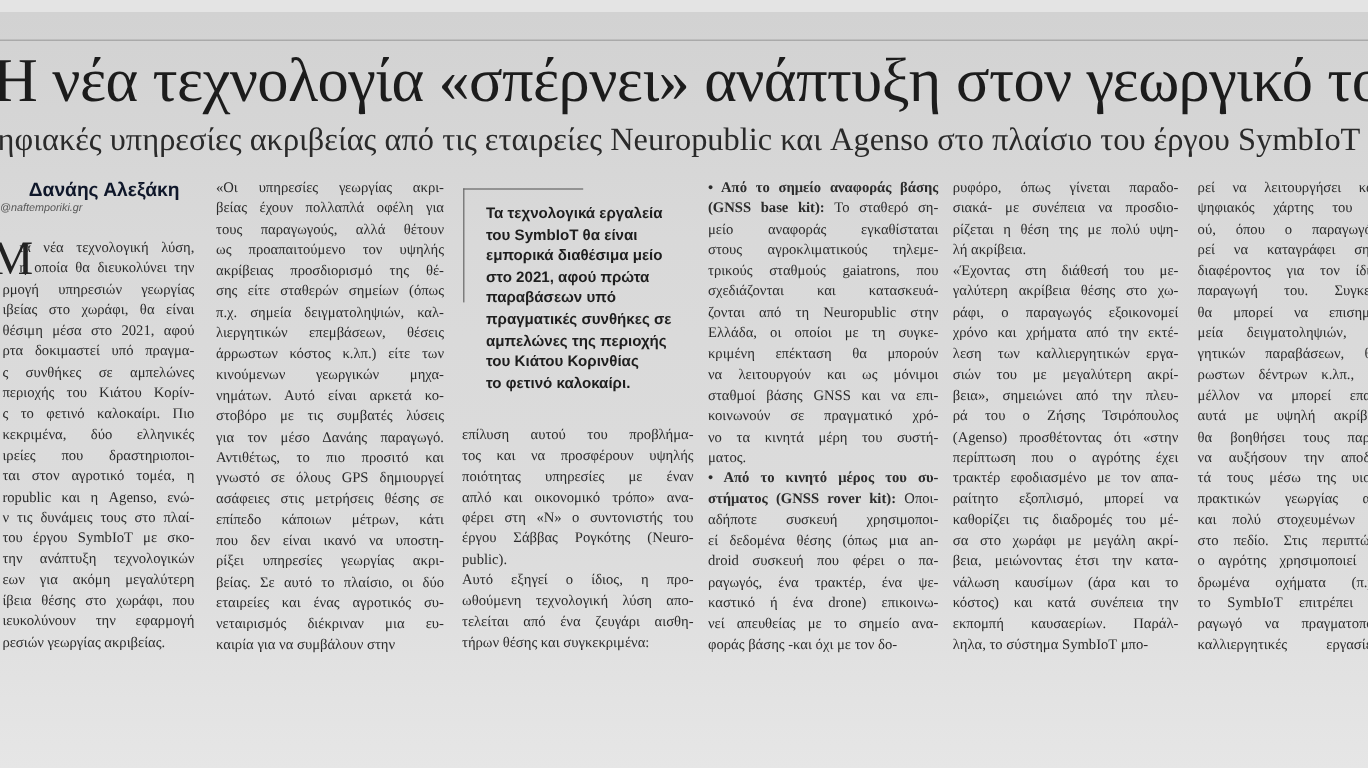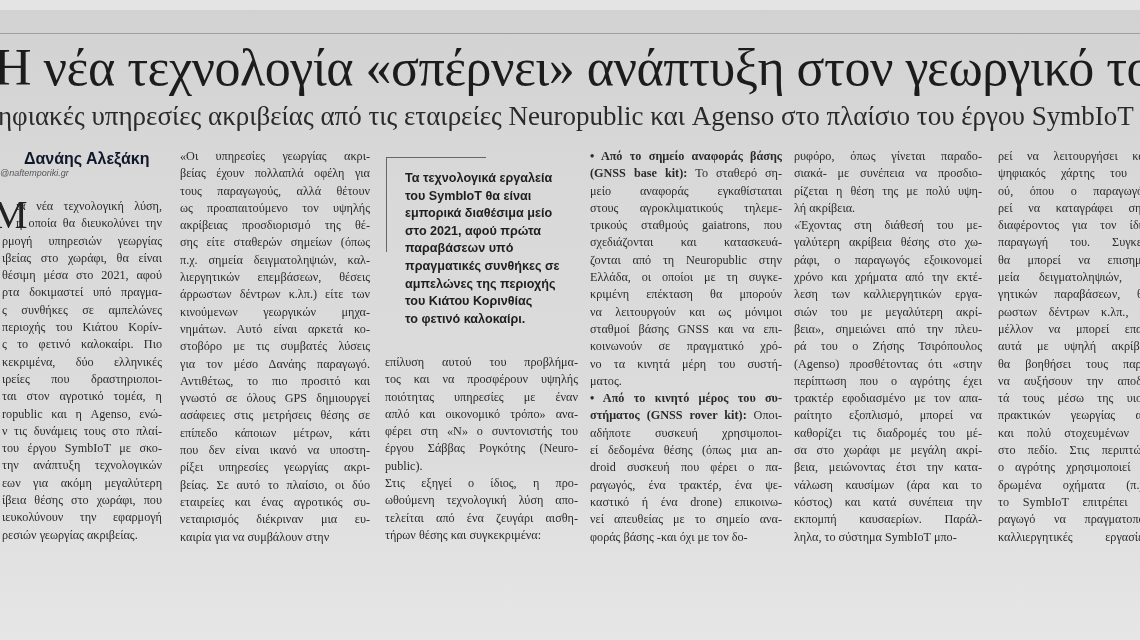--- a/index.html
+++ b/index.html
@@ -84,21 +84,21 @@
   </div>
 <div class="col" id="col2" style="left:180px; top:148px; width:190px;">
     <span class="line">«Οι υπηρεσίες γεωργίας ακρι-</span>
     <span class="line">βείας έχουν πολλαπλά οφέλη για</span>
     <span class="line">τους παραγωγούς, αλλά θέτουν</span>
     <span class="line">ως προαπαιτούμενο τον υψηλής</span>
     <span class="line">ακρίβειας προσδιορισμό της θέ-</span>
     <span class="line">σης είτε σταθερών σημείων (όπως</span>
     <span class="line">π.χ. σημεία δειγματοληψιών, καλ-</span>
     <span class="line">λιεργητικών επεμβάσεων, θέσεις</span>
-    <span class="line">άρρωστων δέντρων κ.λπ.) είτε των</span>
+    <span class="line">άρρωστων κόστος κ.λπ.) είτε των</span>
     <span class="line">κινούμενων γεωργικών μηχα-</span>
     <span class="line">νημάτων. Αυτό είναι αρκετά κο-</span>
     <span class="line">στοβόρο με τις συμβατές λύσεις</span>
     <span class="line">για τον μέσο Δανάης παραγωγό.</span>
     <span class="line">Αντιθέτως, το πιο προσιτό και</span>
     <span class="line">γνωστό σε όλους GPS δημιουργεί</span>
     <span class="line">ασάφειες στις μετρήσεις θέσης σε</span>
     <span class="line">επίπεδο κάποιων μέτρων, κάτι</span>
     <span class="line">που δεν είναι ικανό να υποστη-</span>
     <span class="line">ρίξει υπηρεσίες γεωργίας ακρι-</span>
@@ -123,21 +123,21 @@
   </div>
 
 <div class="col" id="col3" style="left:385px; top:354px; width:193px;">
     <span class="line">επίλυση αυτού του προβλήμα-</span>
     <span class="line">τος και να προσφέρουν υψηλής</span>
     <span class="line">ποιότητας υπηρεσίες με έναν</span>
     <span class="line">απλό και οικονομικό τρόπο» ανα-</span>
     <span class="line">φέρει στη «Ν» ο συντονιστής του</span>
     <span class="line">έργου Σάββας Ρογκότης (Neuro-</span>
     <span class="line last">public).</span>
-    <span class="line">Στις εξηγεί ο ίδιος, η προ-</span>
+    <span class="line">Αυτό εξηγεί ο ίδιος, η προ-</span>
     <span class="line">ωθούμενη τεχνολογική λύση απο-</span>
     <span class="line">τελείται από ένα ζευγάρι αισθη-</span>
     <span class="line last">τήρων θέσης και συγκεκριμένα:</span>
   </div>
 <div class="col" id="col4" style="left:590px; top:148px; width:192px;">
     <span class="line bold">• Από το σημείο αναφοράς βάσης</span>
     <span class="line"><b>(GNSS base kit):</b> Το σταθερό ση-</span>
     <span class="line">μείο αναφοράς εγκαθίσταται</span>
     <span class="line">στους αγροκλιματικούς τηλεμε-</span>
     <span class="line">τρικούς σταθμούς gaiatrons, που</span>

